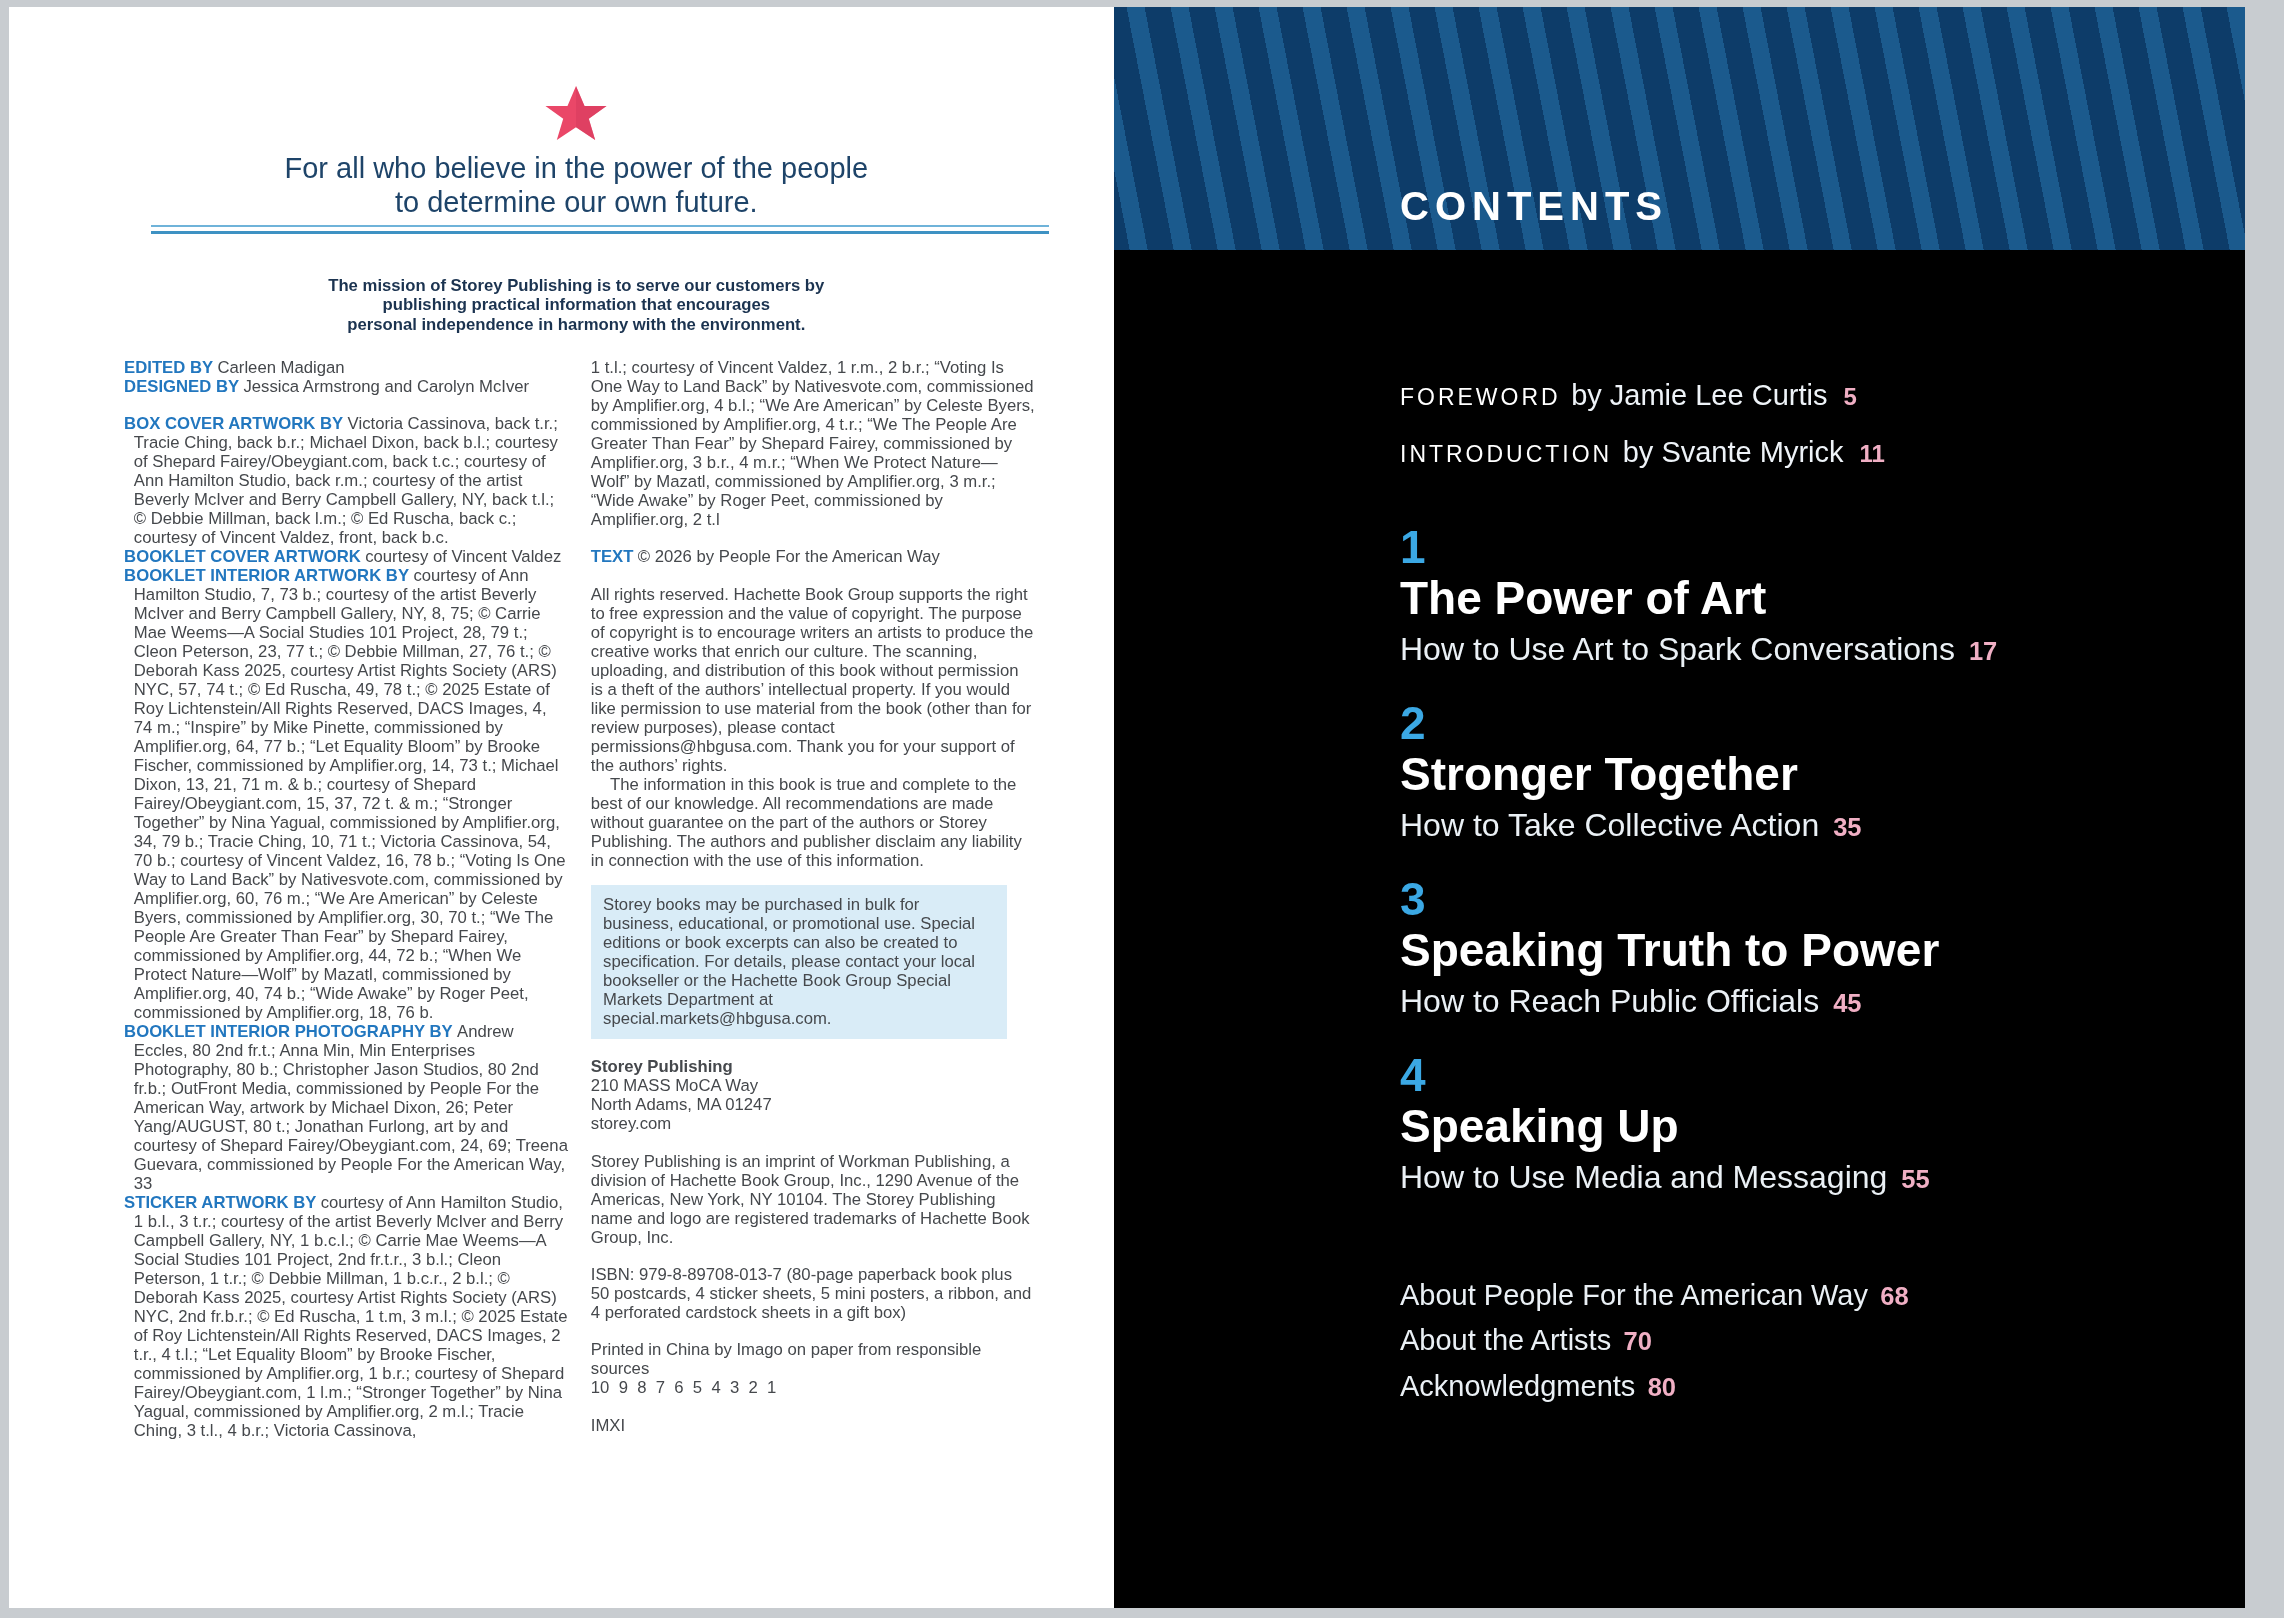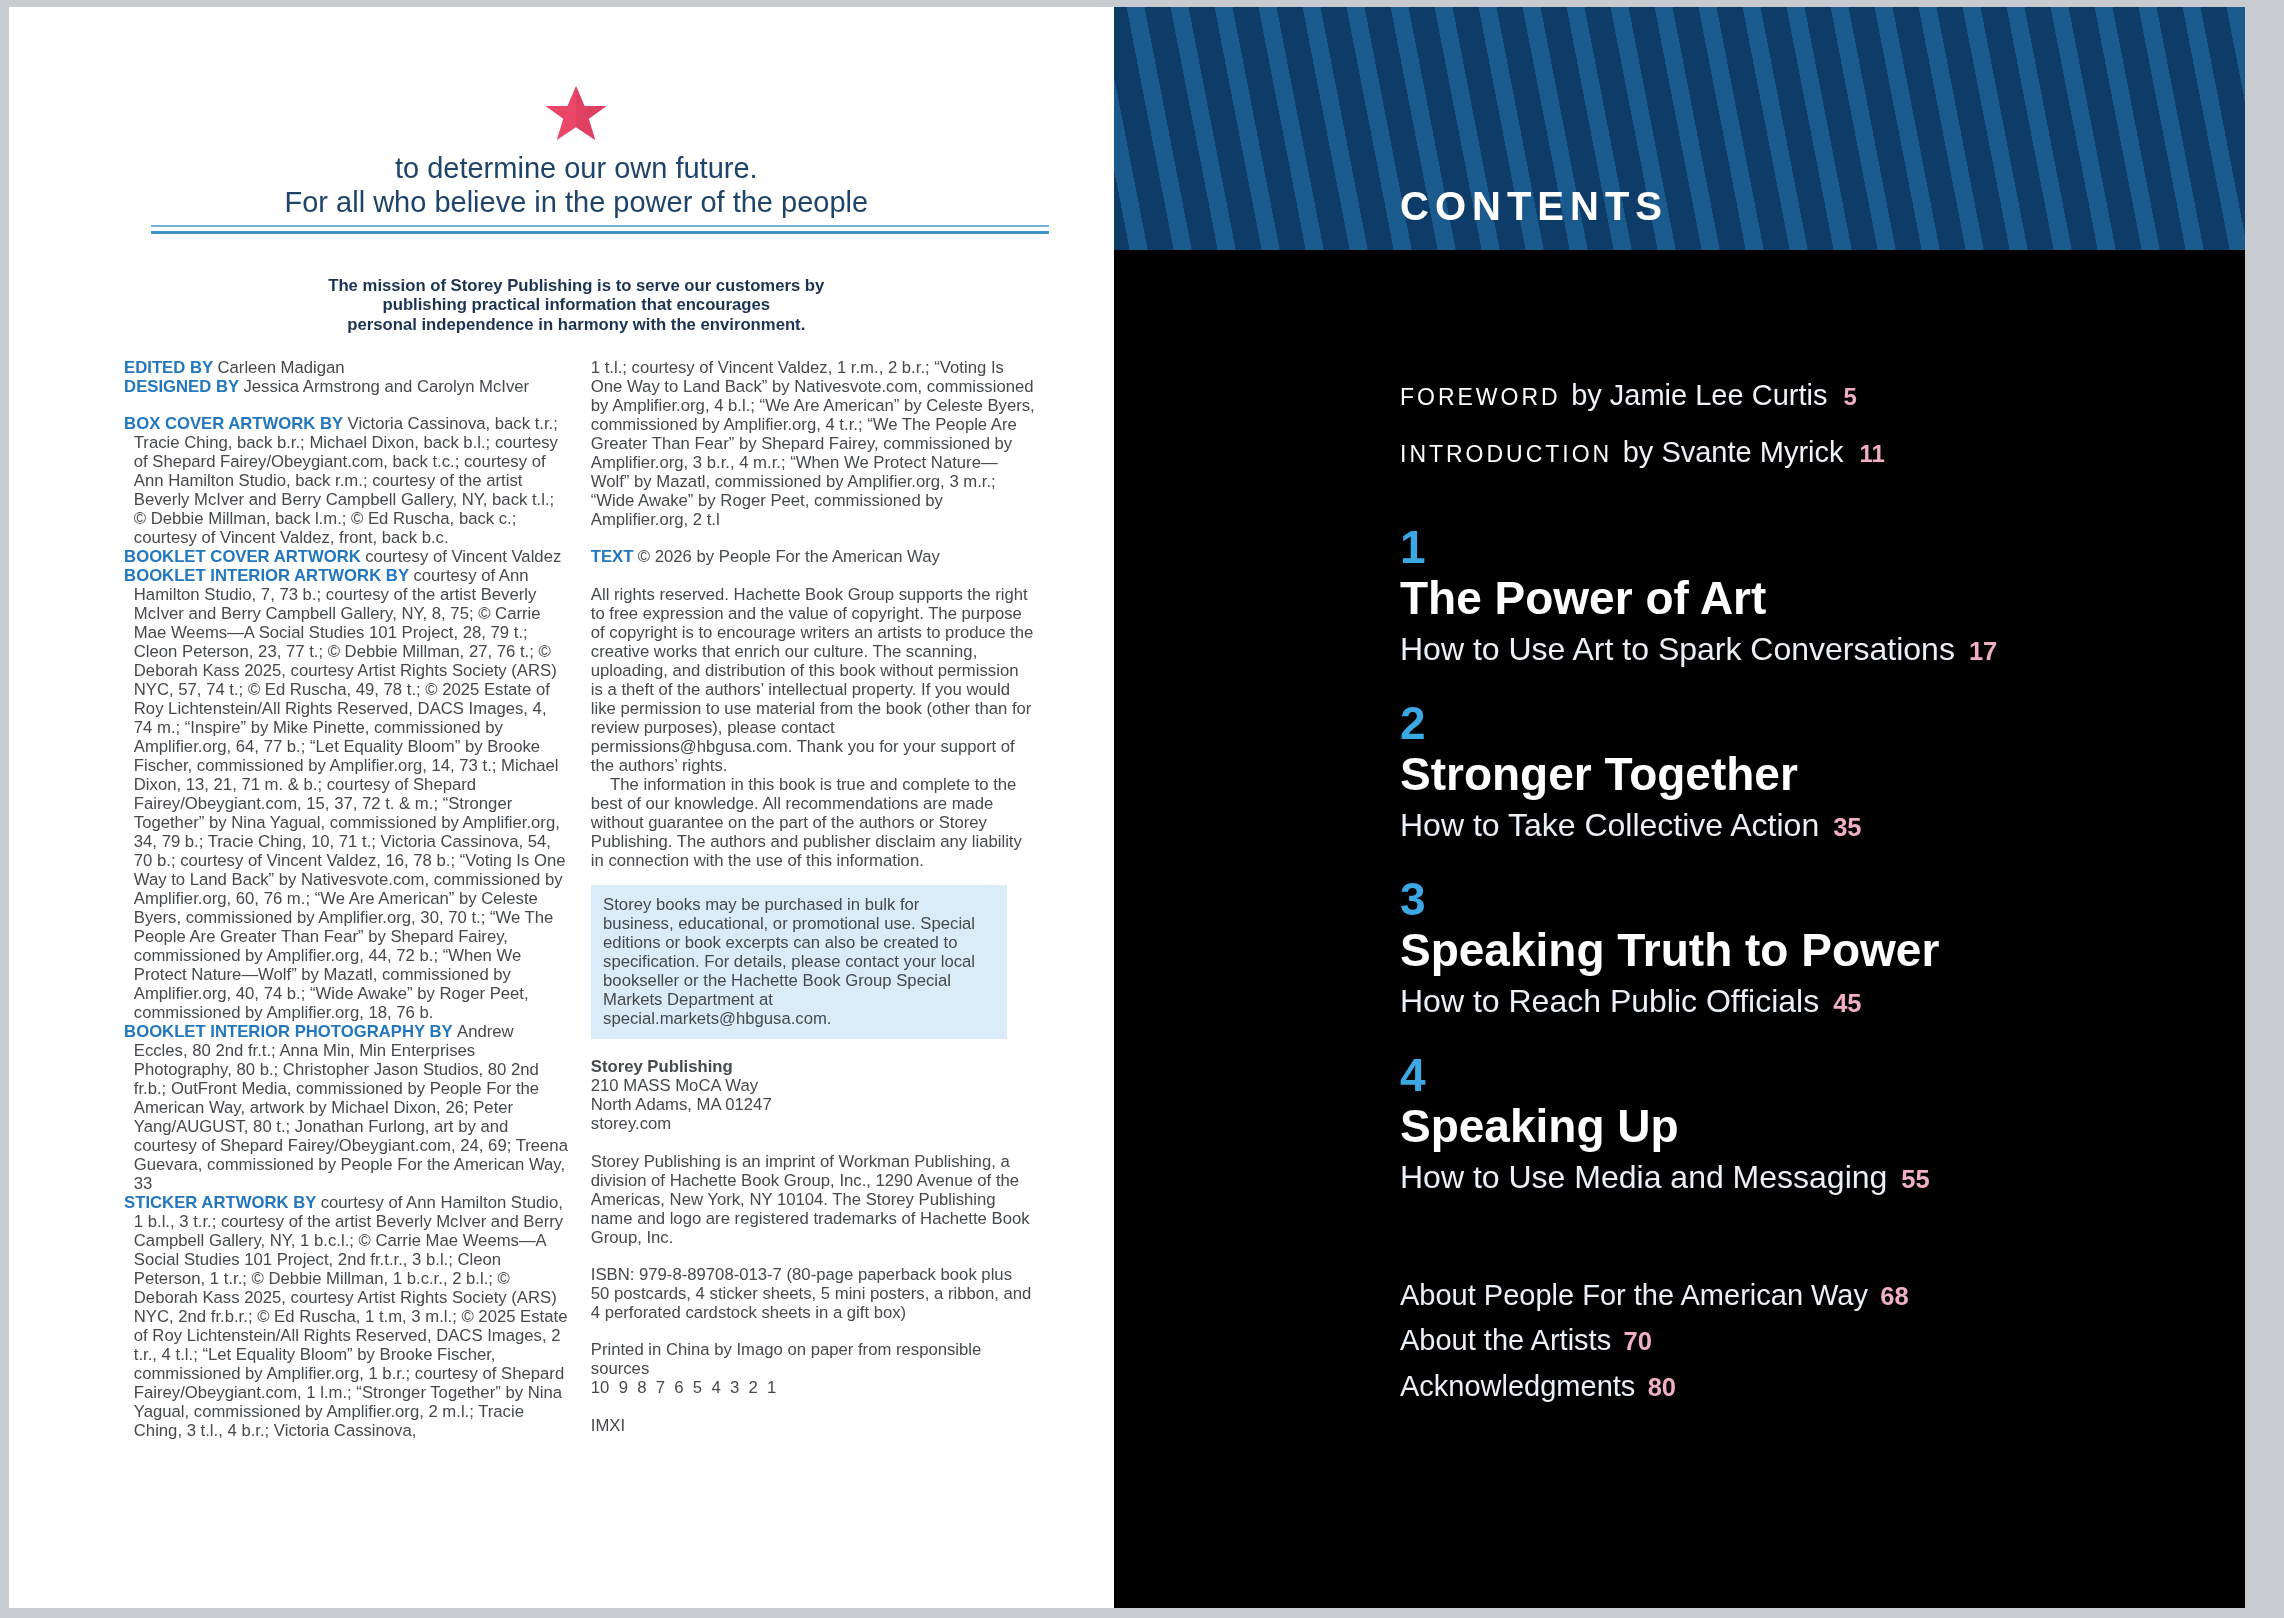--- a/index.html
+++ b/index.html
@@ -74,22 +74,22 @@
 <div class="page" id="left-page">
 
   <div class="star-wrap">
     <svg width="72" height="54" viewBox="0 0 100 76">
       <polygon points="50,0 62,28 93,28 68,46 77,76 50,58 23,76 32,46 7,28 38,28" fill="#ea4768"></polygon>
       <polygon points="50,0 62,28 93,28 68,46 77,76 50,58 50,0" fill="#d63a5c" opacity="0.55"></polygon>
     </svg>
   </div>
 
   <div class="dedication">
+    <div>For all who believe in the power of the people</div>
     <div>to determine our own future.</div>
-    <div>For all who believe in the power of the people</div>
   </div>
 
   <div class="rules">
     <div class="rule1"></div>
     <div class="rule2"></div>
   </div>
 
   <div class="mission">
     <div>The mission of Storey Publishing is to serve our customers by</div>
     <div>publishing practical information that encourages</div>

